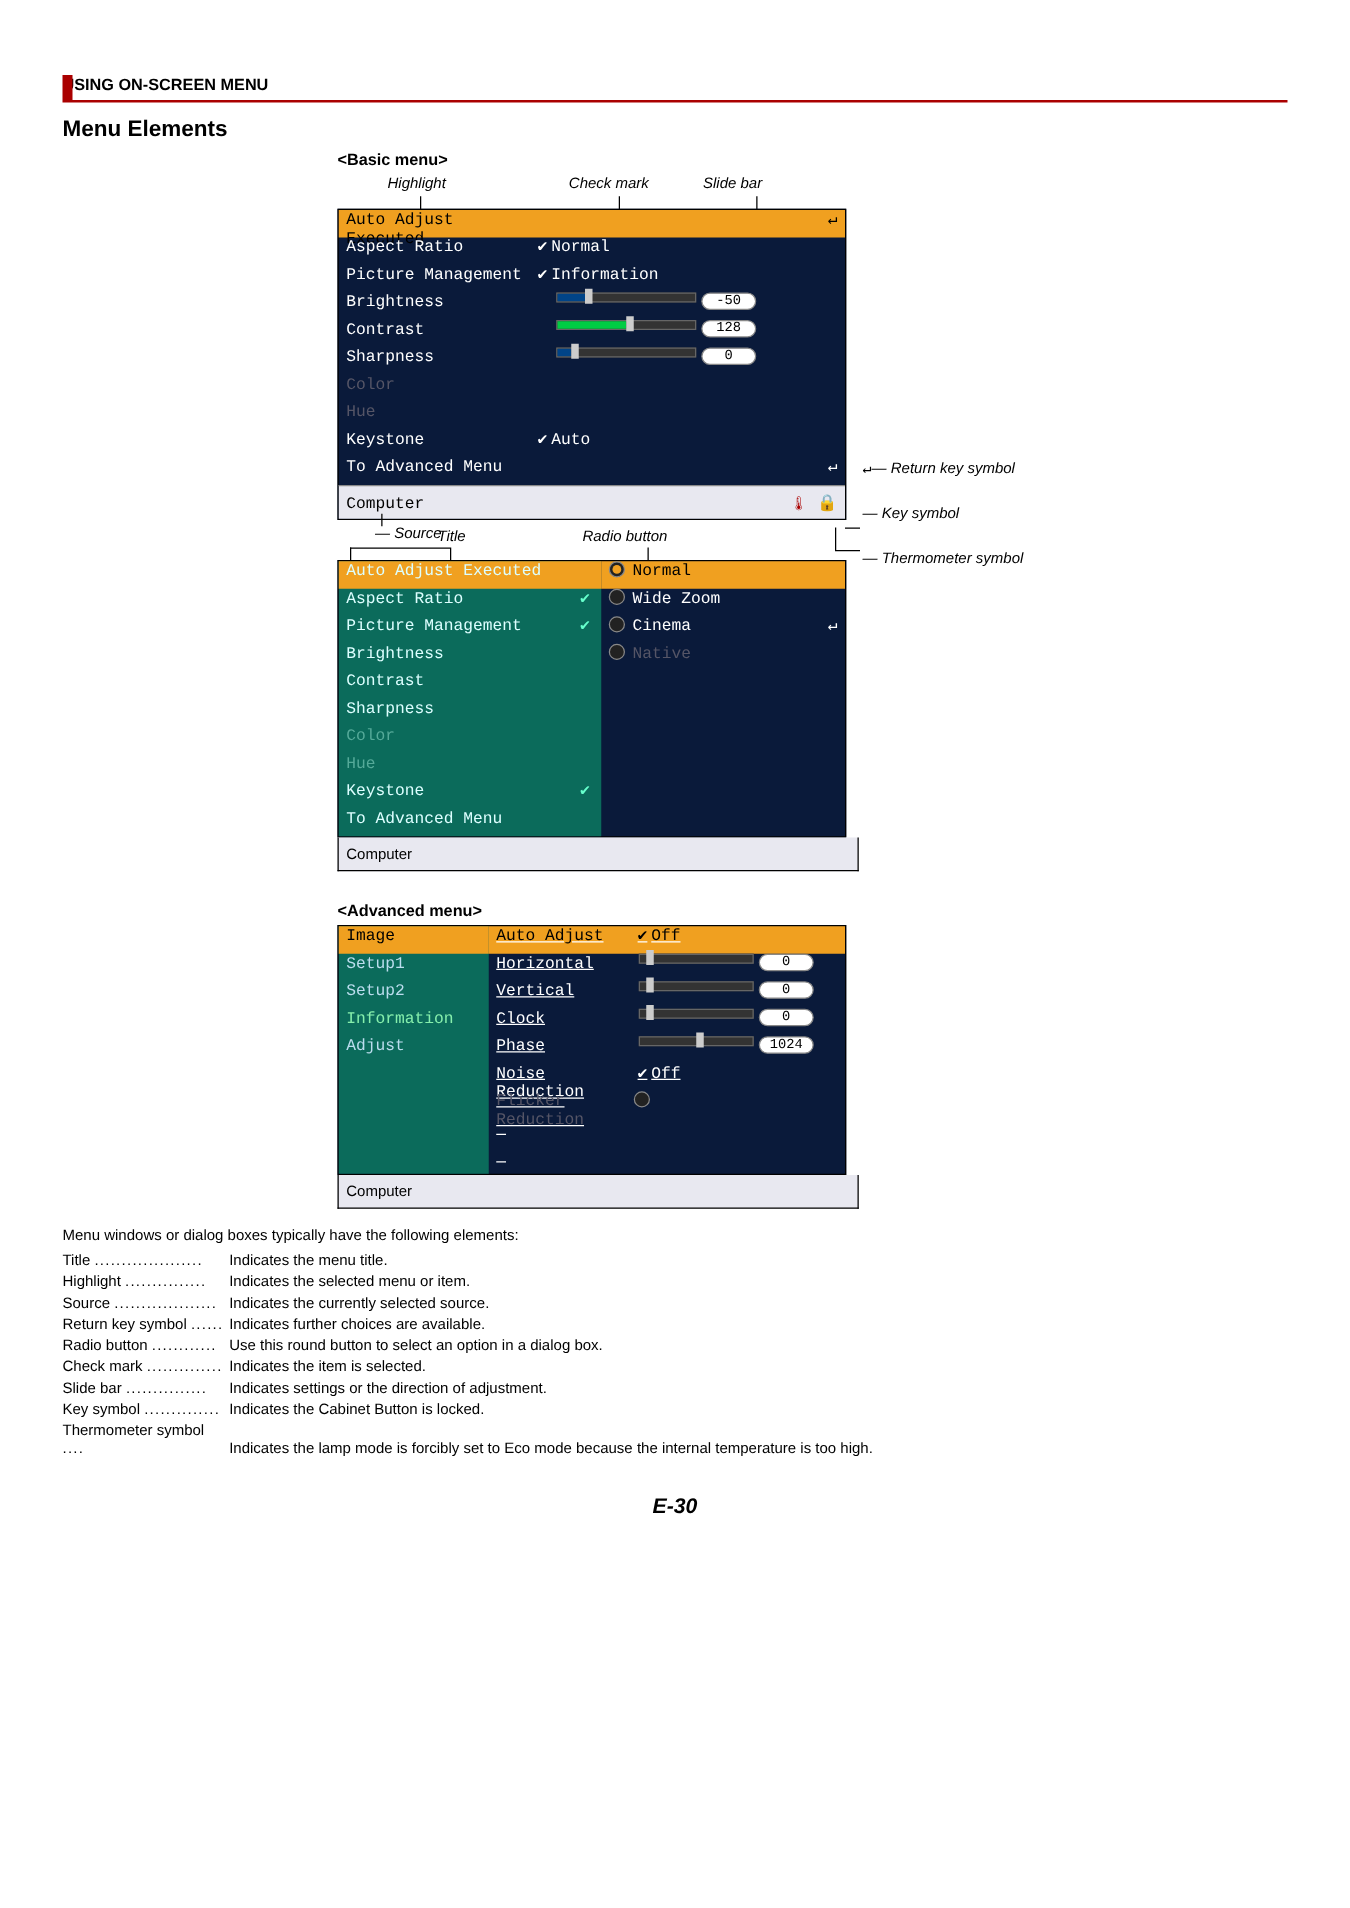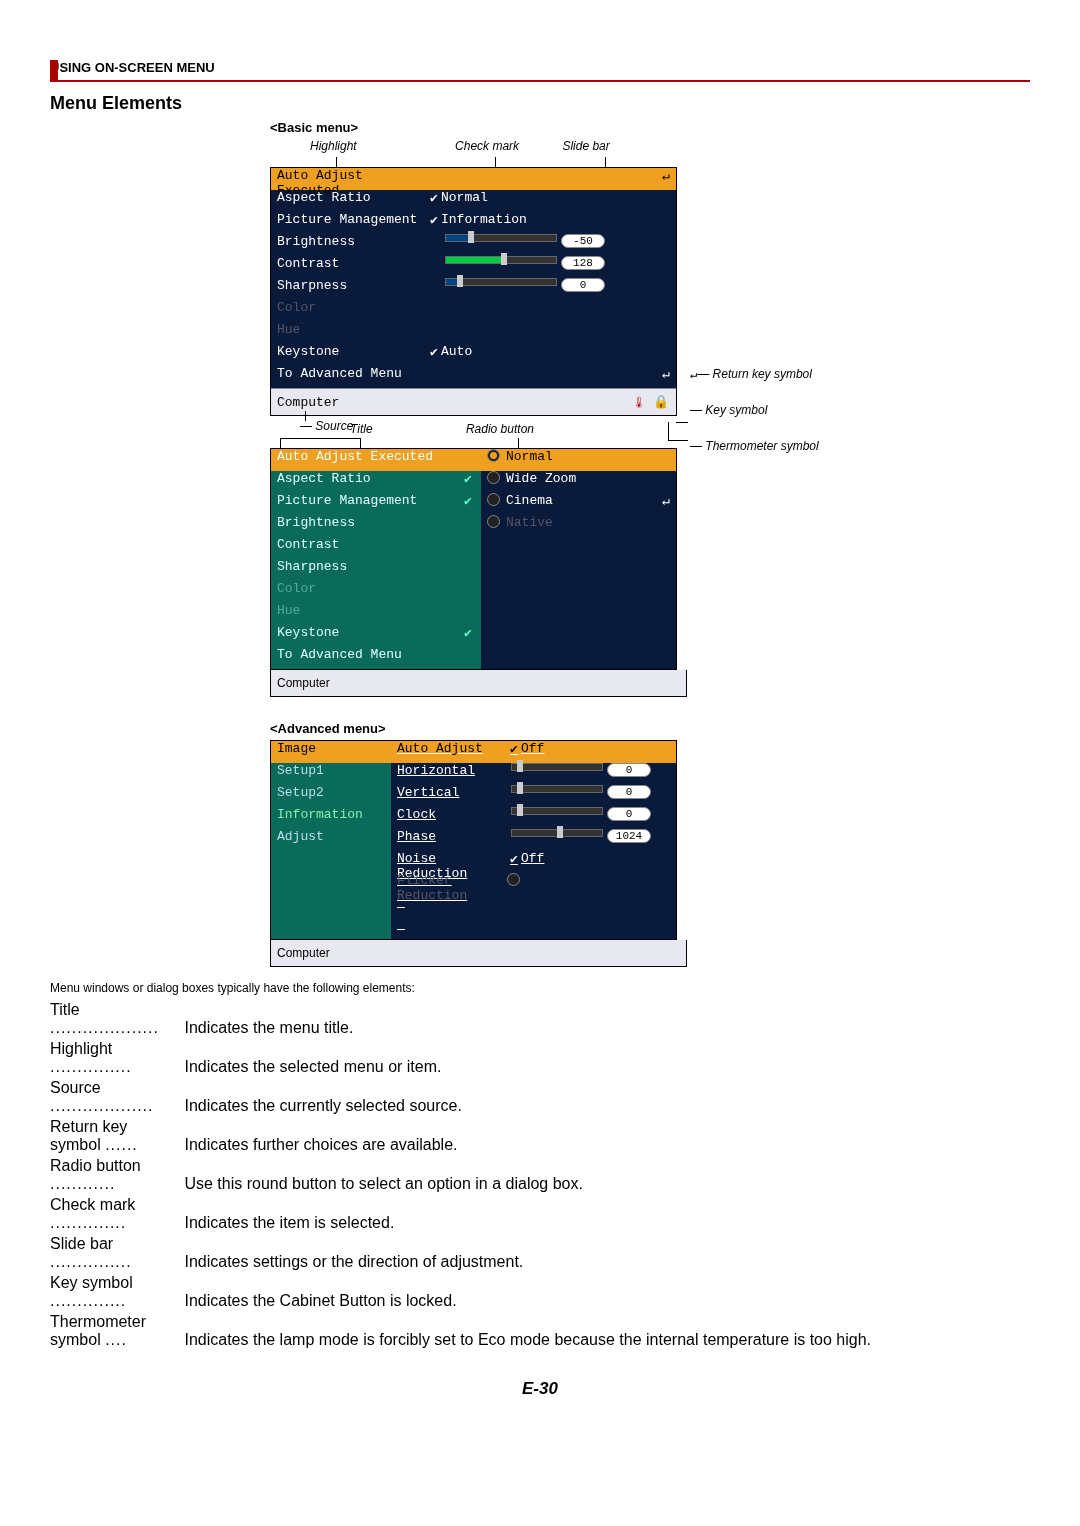--- a/index.html
+++ b/index.html
@@ -25,21 +25,21 @@
 .slider .knob{position:absolute;width:6px;height:12px;background:#ccc;top:-4px}
 .radio{display:inline-block;width:11px;height:11px;border-radius:50%;border:1px solid #888;background:#222;margin-right:6px;position:relative}
 .radio.sel::after{content:"";position:absolute;left:2px;top:2px;width:7px;height:7px;border-radius:50%;background:#f0a020}
 .side-green{background:#0b6b5b}
 .side-green .menu-row{color:#dff}
 .side-green .disabled{color:#5a9}
 .left-col{width:150px}
 .callout{position:absolute;font-style:italic;font-size:12px}
 .line{position:absolute;background:#000}
 .desc{margin:14px 0 6px 0;font-size:12px}
-.glossary{font-size:16px}
+.glossary{font-size:12px}
 .glossary div{margin:3px 0}
 .glossary .term{display:inline-block;width:130px}
 .dots{letter-spacing:1px}
 .pagenum{text-align:center;font-weight:bold;font-style:italic;font-size:17px;margin-top:30px}
 .micon{font-size:11px;color:#a00}
 .ret{font-family:monospace}
 </style>
 </head>
 <body>
 

